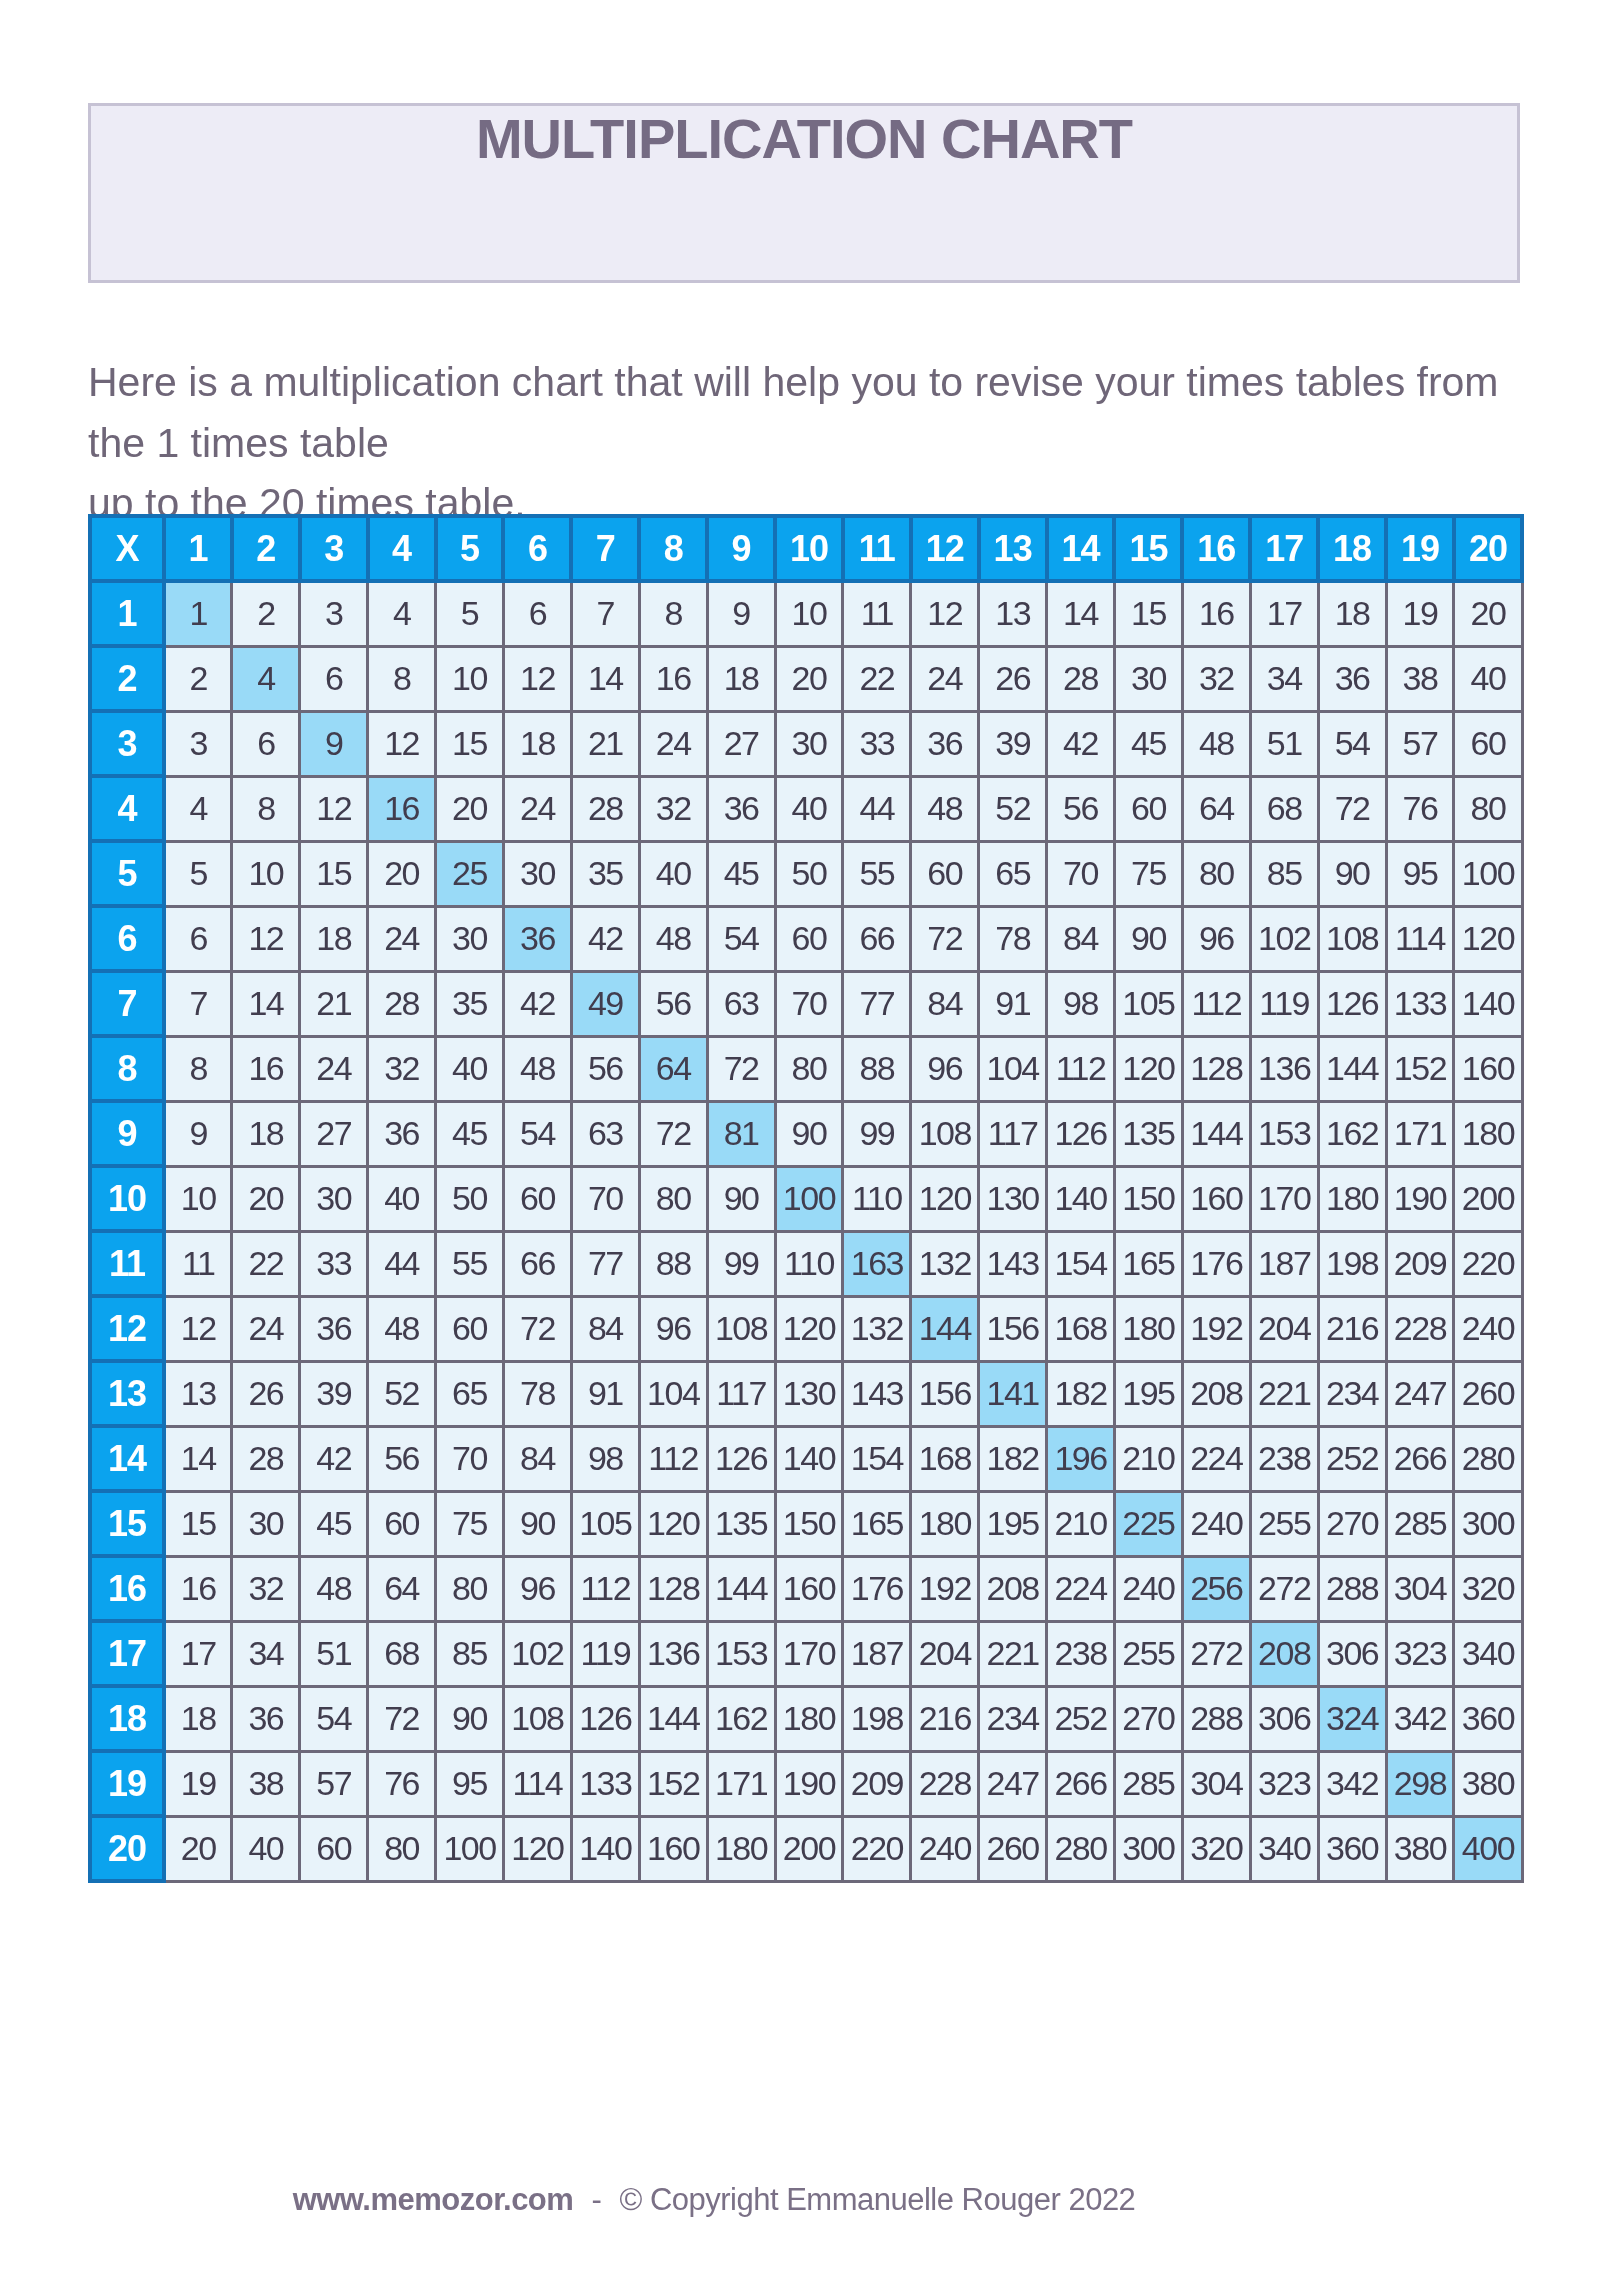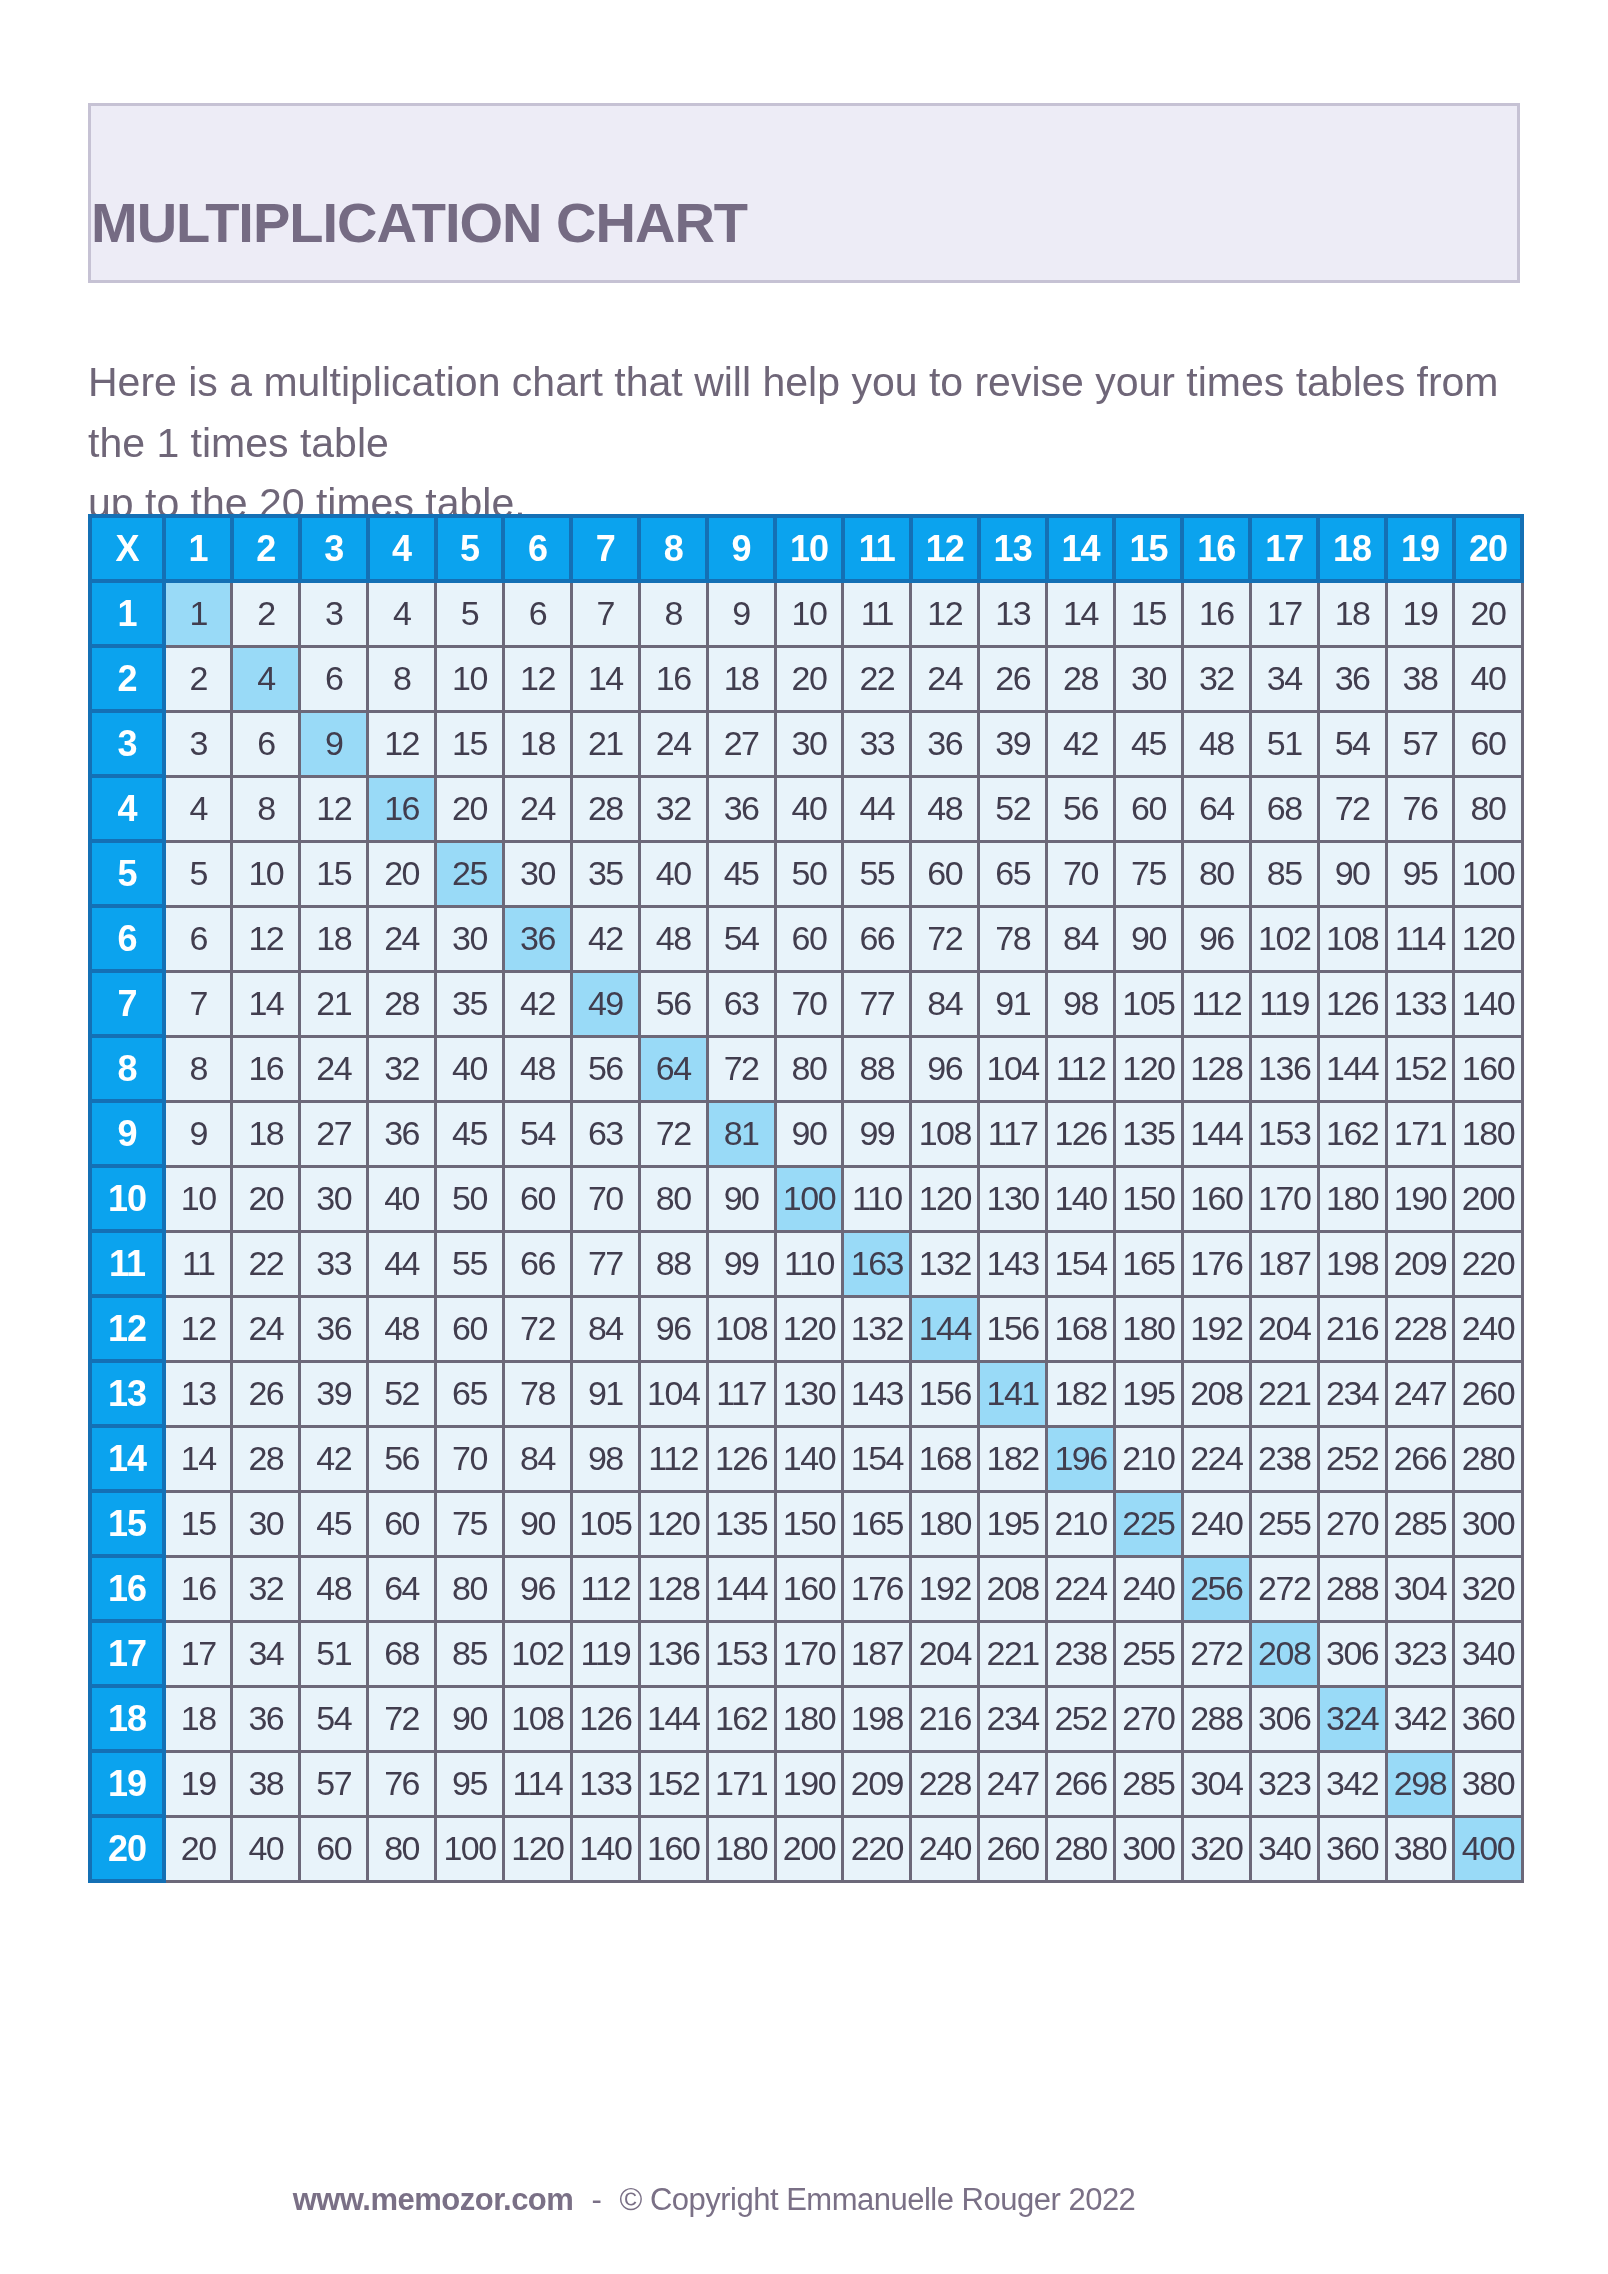--- a/index.html
+++ b/index.html
@@ -29,22 +29,20 @@
     left: 88px;
     top: 103px;
     width: 1432px;
     height: 180px;
     background: var(--box-bg);
     border: 3px solid var(--box-border);
     display: flex;
     align-items: baseline;
     justify-content: center;
     gap: 18px;
-    padding-top: 58px;
-    flex-direction: column;
   }
   .title-main {
     font-size: 56px;
     font-weight: bold;
     color: var(--title-text);
     letter-spacing: -1px;
     white-space: nowrap;
   }
   .title-sub {
     font-size: 42px;

